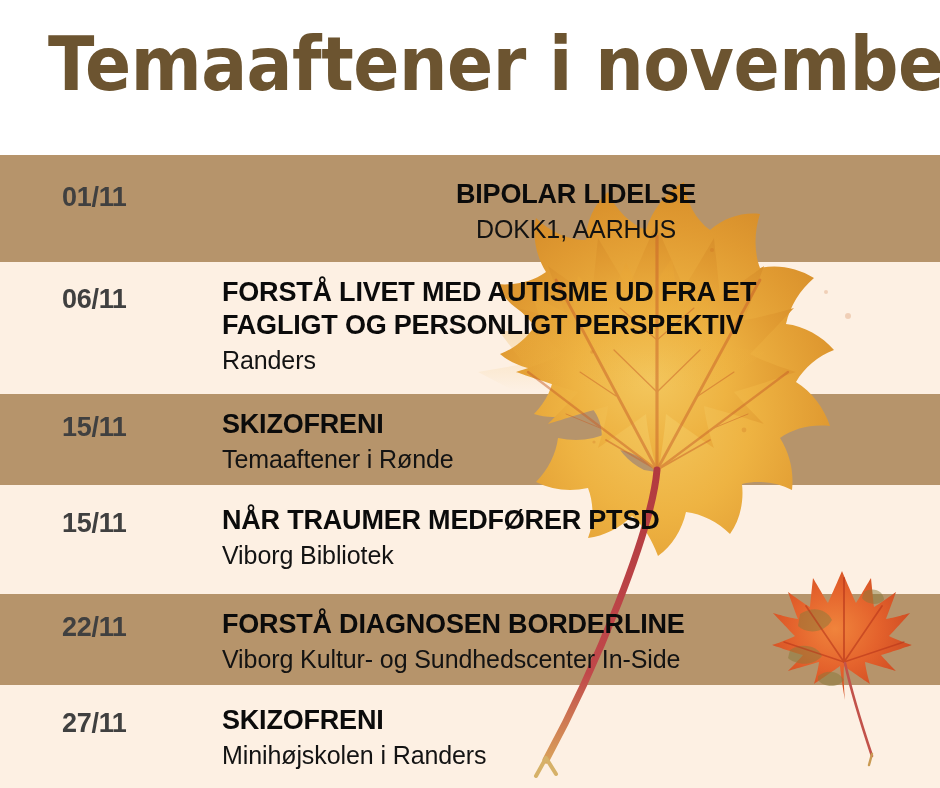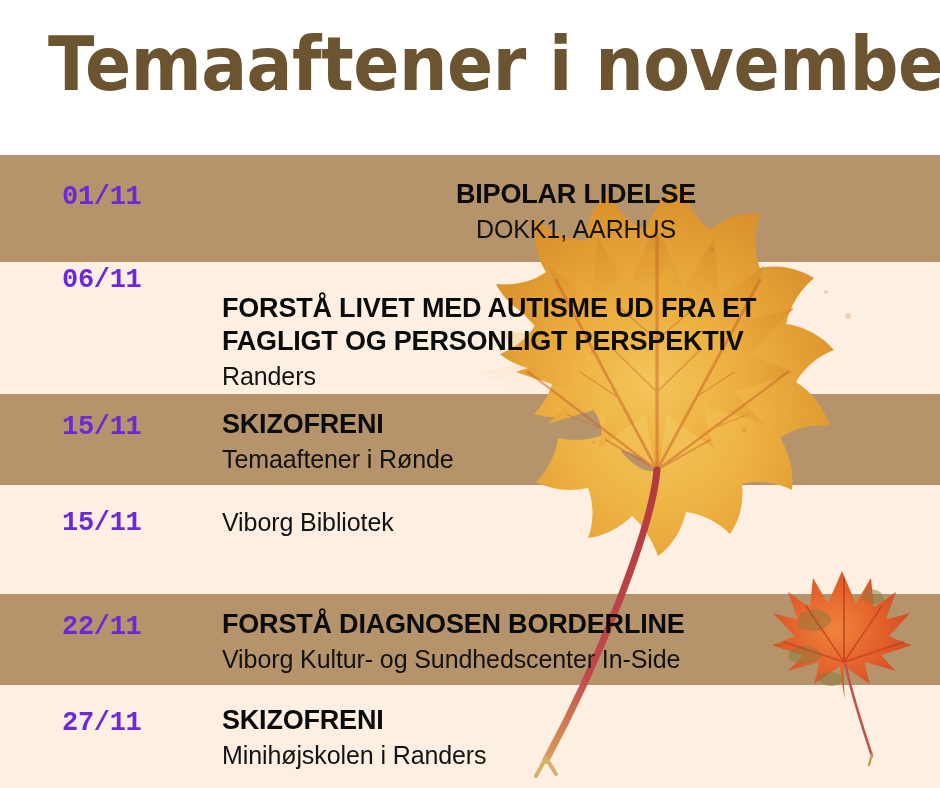--- a/index.html
+++ b/index.html
@@ -71,24 +71,24 @@
   }
   .row {
     position: absolute;
     left: 0;
     width: 940px;
     display: block;
   }
   .row-date {
     position: absolute;
     left: 62px;
-    font-family: Liberation Mono, monospace;
+    font-family: Liberation Sans, sans-serif;
     font-size: 27px;
     font-weight: 700;
-    color: #6d28d9;
+    color: #404040;
     letter-spacing: -0.3px;
     white-space: nowrap;
   }
   .row-body {
     position: absolute;
     left: 222px;
     right: 10px;
   }
   .row-title {
     font-family: "Liberation Sans", sans-serif;
@@ -353,37 +353,38 @@
 
   <div class="rows">
       <div class="row" style="top: 155px; height: 107px;">
         <div class="row-date" style="top: 27px;">01/11</div>
         <div class="row-body" style="top: 23px; text-align: center;">
           <div class="row-title">BIPOLAR LIDELSE</div>
           <div class="row-venue">DOKK1, AARHUS</div>
         </div>
       </div>
       <div class="row" style="top: 262px; height: 132px;">
-        <div class="row-date" style="top: 3px;">06/11</div>
-        <div class="row-body" style="top: 14px; margin-top: 16px;">
+        <div class="row-date" style="top: 22px;">06/11</div>
+        <div class="row-body" style="top: 14px;">
           <div class="row-title">FORSTÅ LIVET MED AUTISME UD FRA ET
 FAGLIGT OG PERSONLIGT PERSPEKTIV</div>
           <div class="row-venue">Randers</div>
         </div>
       </div>
       <div class="row" style="top: 394px; height: 91px;">
         <div class="row-date" style="top: 18px;">15/11</div>
         <div class="row-body" style="top: 14px;">
           <div class="row-title">SKIZOFRENI</div>
           <div class="row-venue">Temaaftener i Rønde</div>
         </div>
       </div>
       <div class="row" style="top: 485px; height: 109px;">
         <div class="row-date" style="top: 23px;">15/11</div>
         <div class="row-body" style="top: 19px;">
+          <div class="row-title">NÅR TRAUMER MEDFØRER PTSD</div>
           <div class="row-venue">Viborg Bibliotek</div>
         </div>
       </div>
       <div class="row" style="top: 594px; height: 91px;">
         <div class="row-date" style="top: 18px;">22/11</div>
         <div class="row-body" style="top: 14px;">
           <div class="row-title">FORSTÅ DIAGNOSEN BORDERLINE</div>
           <div class="row-venue">Viborg Kultur- og Sundhedscenter In-Side</div>
         </div>
       </div>

